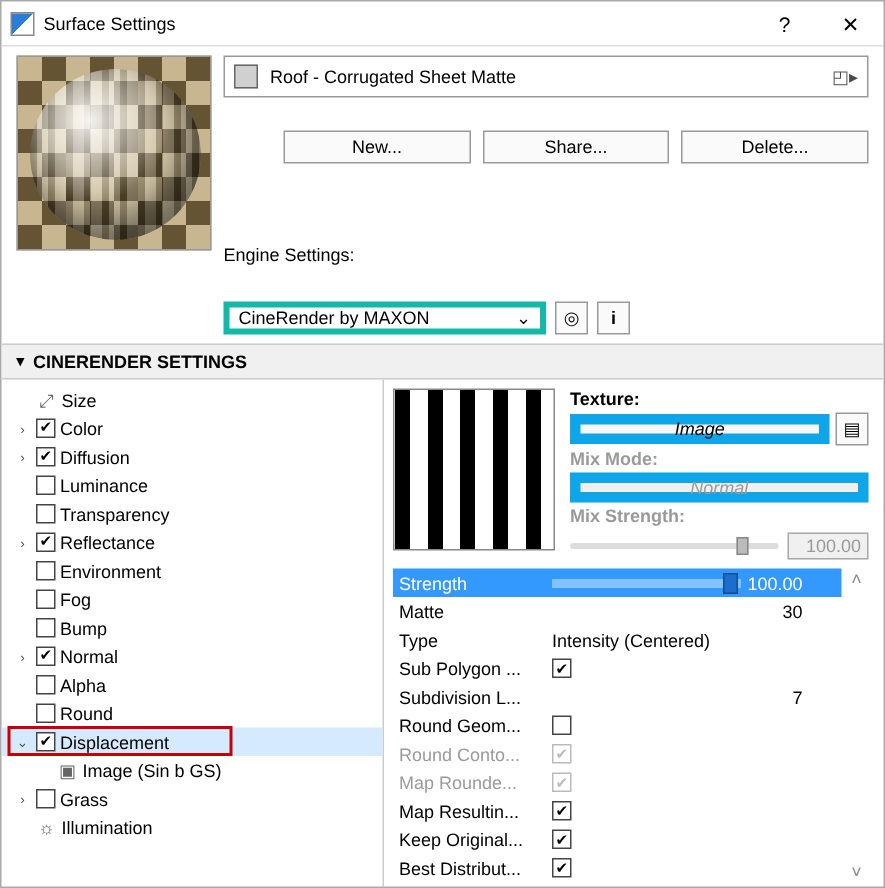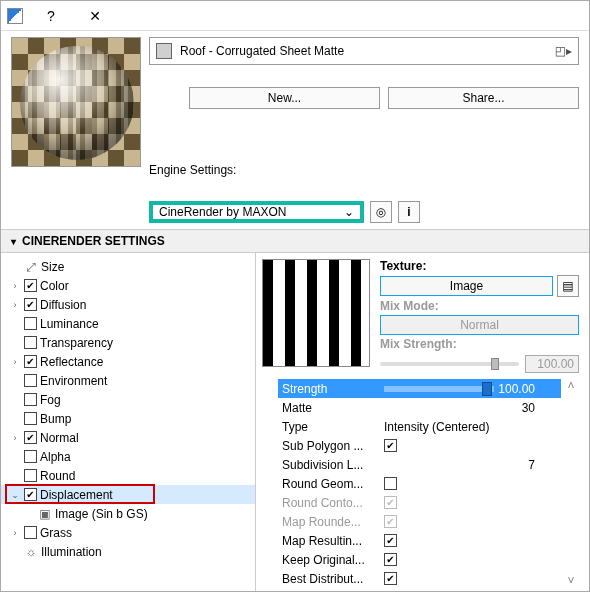--- a/index.html
+++ b/index.html
@@ -41,28 +41,28 @@
   .tree-row.selected { background:#d6eaff; }
   .red-outline { position:absolute; left:4px; top:-1px; right:100px; height:20px; border:2px solid #c00; pointer-events:none;}
   .child { padding-left:22px; }
   .panel { flex:1; padding:6px 10px 6px 6px; overflow:hidden; }
   .panel-top { display:flex; gap:10px; }
   .tex-preview { width:108px; height:108px; border:1px solid #888;
     background: repeating-linear-gradient(90deg,#000 0 10px,#fff 10px 22px); }
   .tex-ctrls { flex:1; display:flex; flex-direction:column; gap:2px; }
   .lbl { color:#000;font-weight:bold; }
   .lbl.disabled { color:#9a9a9a; }
-  .wide-btn { border:1px solid #0ea5e9; height:20px; display:flex; align-items:center; justify-content:center; background:#f7f7f7; cursor:pointer;}
+  .wide-btn { border:7px solid #0ea5e9; height:20px; display:flex; align-items:center; justify-content:center; background:#f7f7f7; cursor:pointer;font-style:italic;}
   .wide-btn.disabled { color:#9a9a9a; background:#f0f0f0; cursor:default;}
   .row-with-icon { display:flex; gap:4px; align-items:center;}
   .slider-row { display:flex; align-items:center; gap:6px; margin-top:2px;}
   .track { flex:1; height:4px; background:#ddd; position:relative; border-radius:2px;}
   .thumb { position:absolute; top:-4px; width:8px; height:12px; background:#bbb; border:1px solid #888; }
   .numbox { width:54px; height:18px; border:1px solid #aaa; background:#f0f0f0; color:#9a9a9a; display:flex; align-items:center; justify-content:flex-end; padding:0 4px;}
-  .prop-list { margin-top:6px;margin-left:16px; }
+  .prop-list { margin-top:6px; }
   .prop-row { display:flex; align-items:center; height:19px; gap:4px; }
   .prop-row.sel { background:#3399ff; color:#fff; }
   .prop-row.sel .val-slider .sthumb { background:#1a6fcc; border-color:#0d4e94;}
   .prop-name { width:102px; white-space:nowrap; overflow:hidden; text-overflow:ellipsis; padding-left:4px;}
   .prop-name.disabled { color:#9a9a9a;}
   .prop-val { flex:1; display:flex; align-items:center; justify-content:flex-start; gap:4px;}
   .prop-val .num { margin-left:auto; padding-right:26px;}
   .val-slider { flex:1; height:6px; background:rgba(255,255,255,.4); position:relative;}
   .sthumb { position:absolute; top:-4px; width:10px; height:14px; background:#3399ff; border:1px solid #2a7ddb;}
   .pcb { width:13px; height:13px; border:1px solid #444; background:#fff; display:flex; align-items:center; justify-content:center;}
@@ -71,38 +71,40 @@
   .pcb.disabled.checked::after { color:#bbb;}
   .scroll-col { width:16px; display:flex; flex-direction:column; align-items:center; margin-left:2px; color:#888;}
   .footer { border-top:1px solid #ccc; padding:4px 10px; background:#f0f0f0;}
   .match-btn { width:238px; height:22px; border:1px solid #aaa; background:#fafafa; display:flex; align-items:center; padding:0 8px; justify-content:space-between; cursor:pointer;}
 </style>
 </head>
 <body>
 
 <div class="titlebar">
   <div class="logo"></div>
+  <div class="title">Surface Settings</div>
   <div class="win-btn">?</div>
   <div class="win-btn">✕</div>
 </div>
 
 <div class="top-area">
   <div class="preview-sphere">
     <div class="checker"></div>
     <div class="sphere"></div>
   </div>
   <div class="right-top">
     <div class="mat-name">
       <div class="mat-swatch"></div>
       <span>Roof - Corrugated Sheet Matte</span>
       <span class="gear">◰▸</span>
     </div>
     <div class="btn-row">
       <div class="btn">New...</div>
       <div class="btn">Share...</div>
+      <div class="btn">Delete...</div>
     </div>
     <div style="height:10px"></div>
     <div class="engine-label">Engine Settings:</div>
     <div class="engine-row">
       <div class="dropdown" style="max-width:215px;">
         <span>CineRender by MAXON</span>
         <span>⌄</span>
       </div>
       <div class="icon-btn">◎</div>
       <div class="icon-btn" style="font-weight:bold;">i</div>

